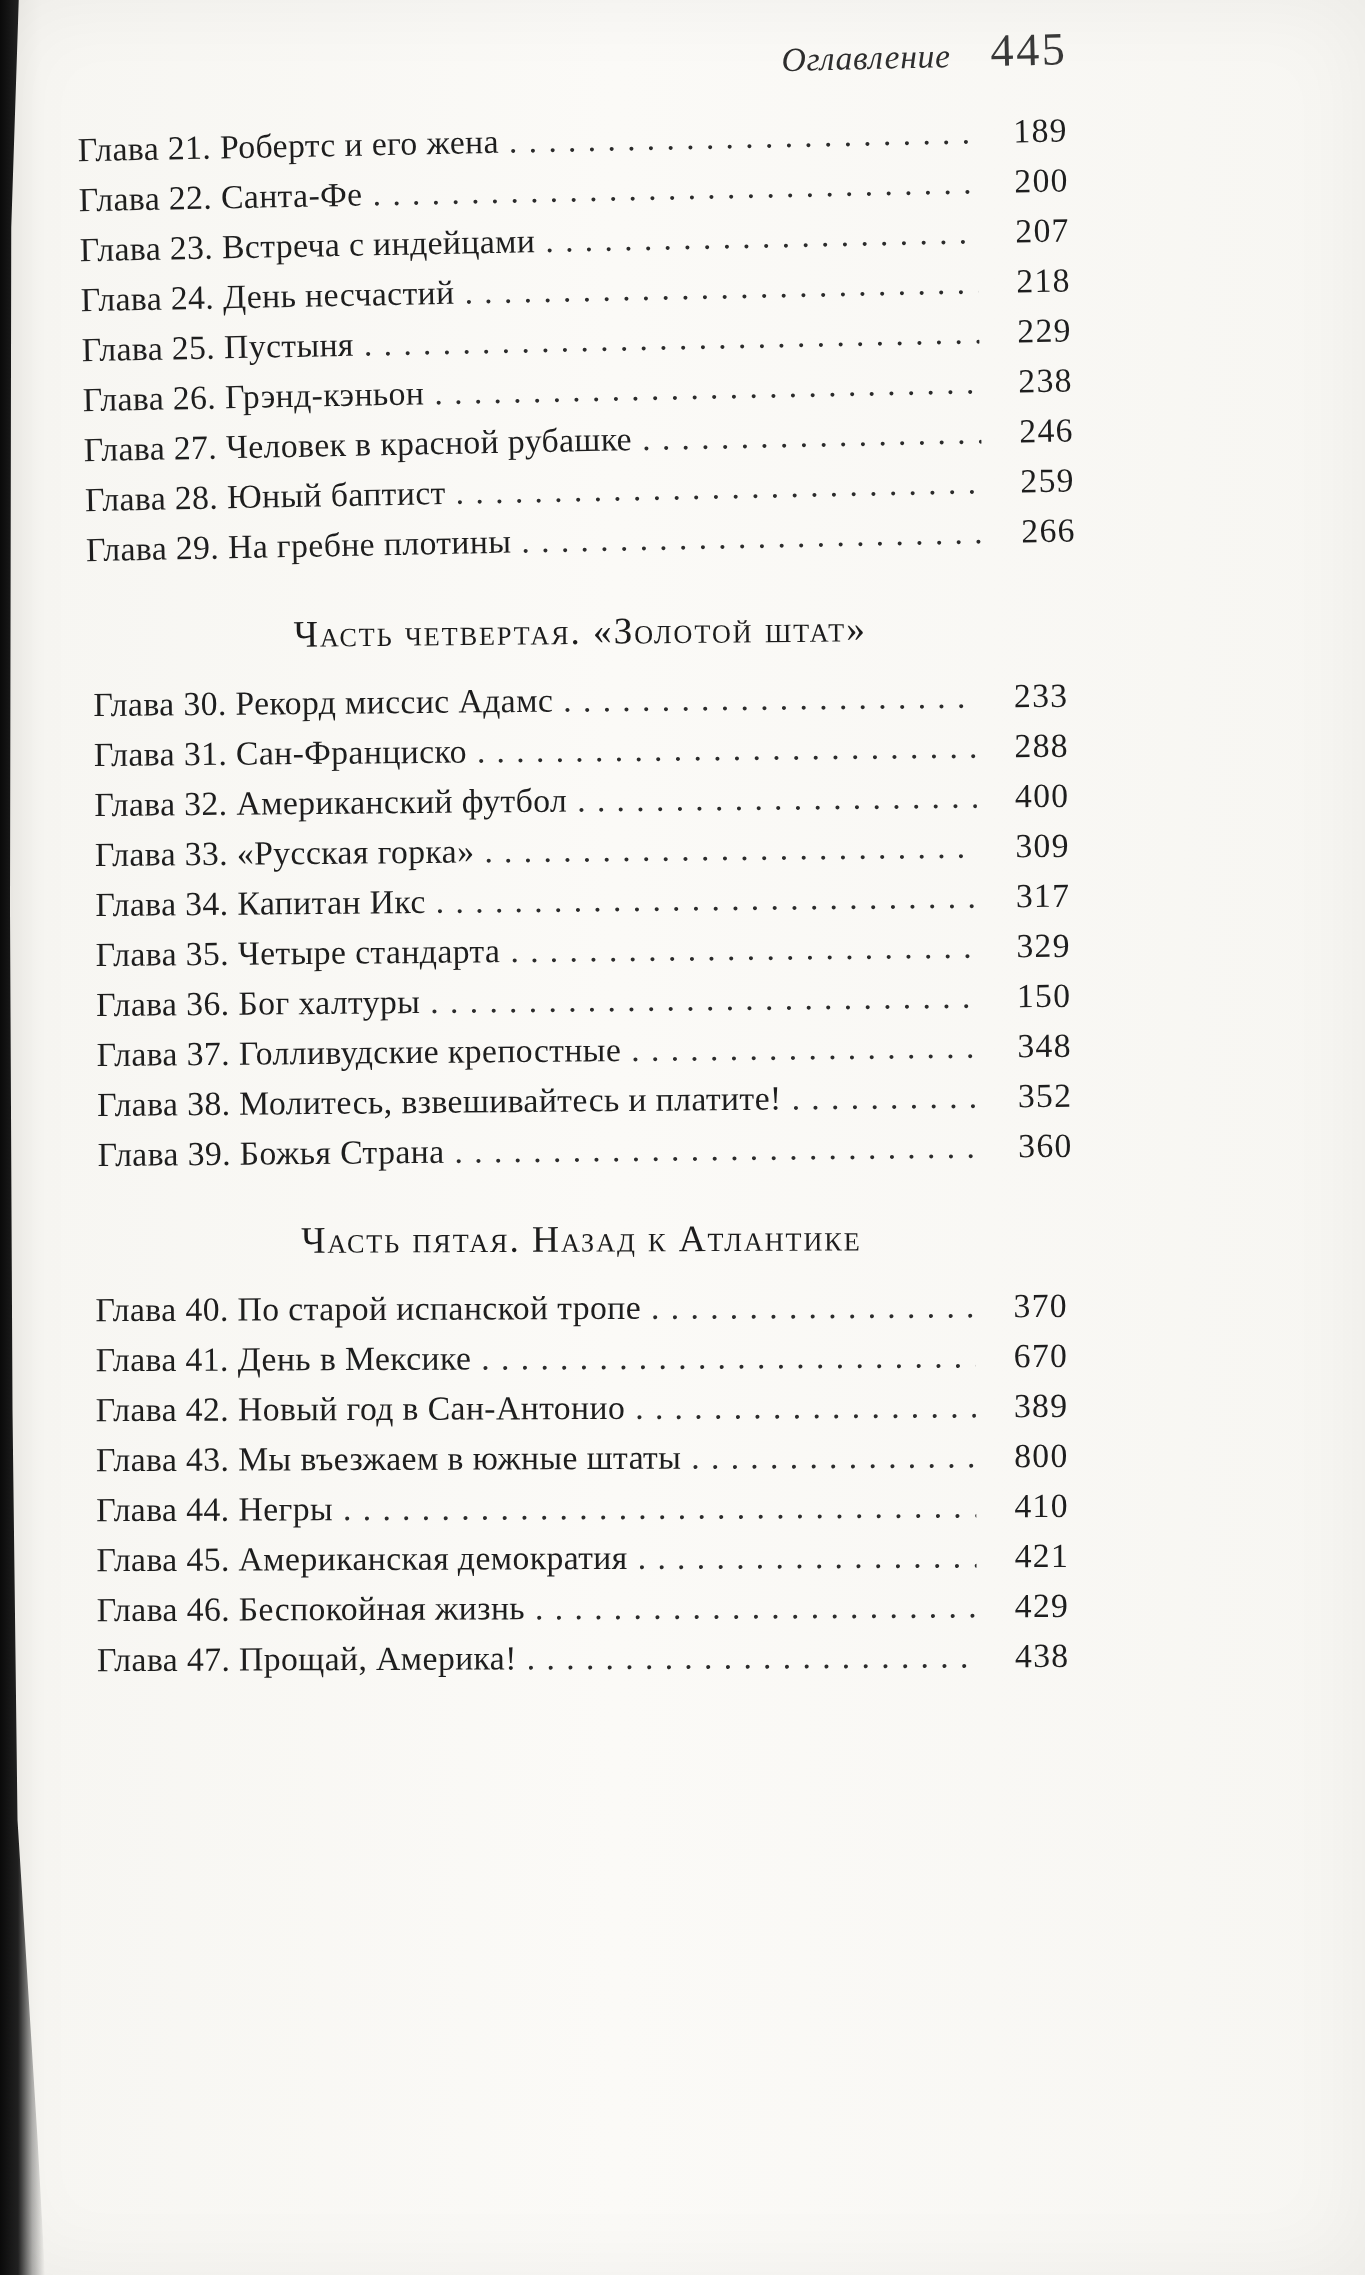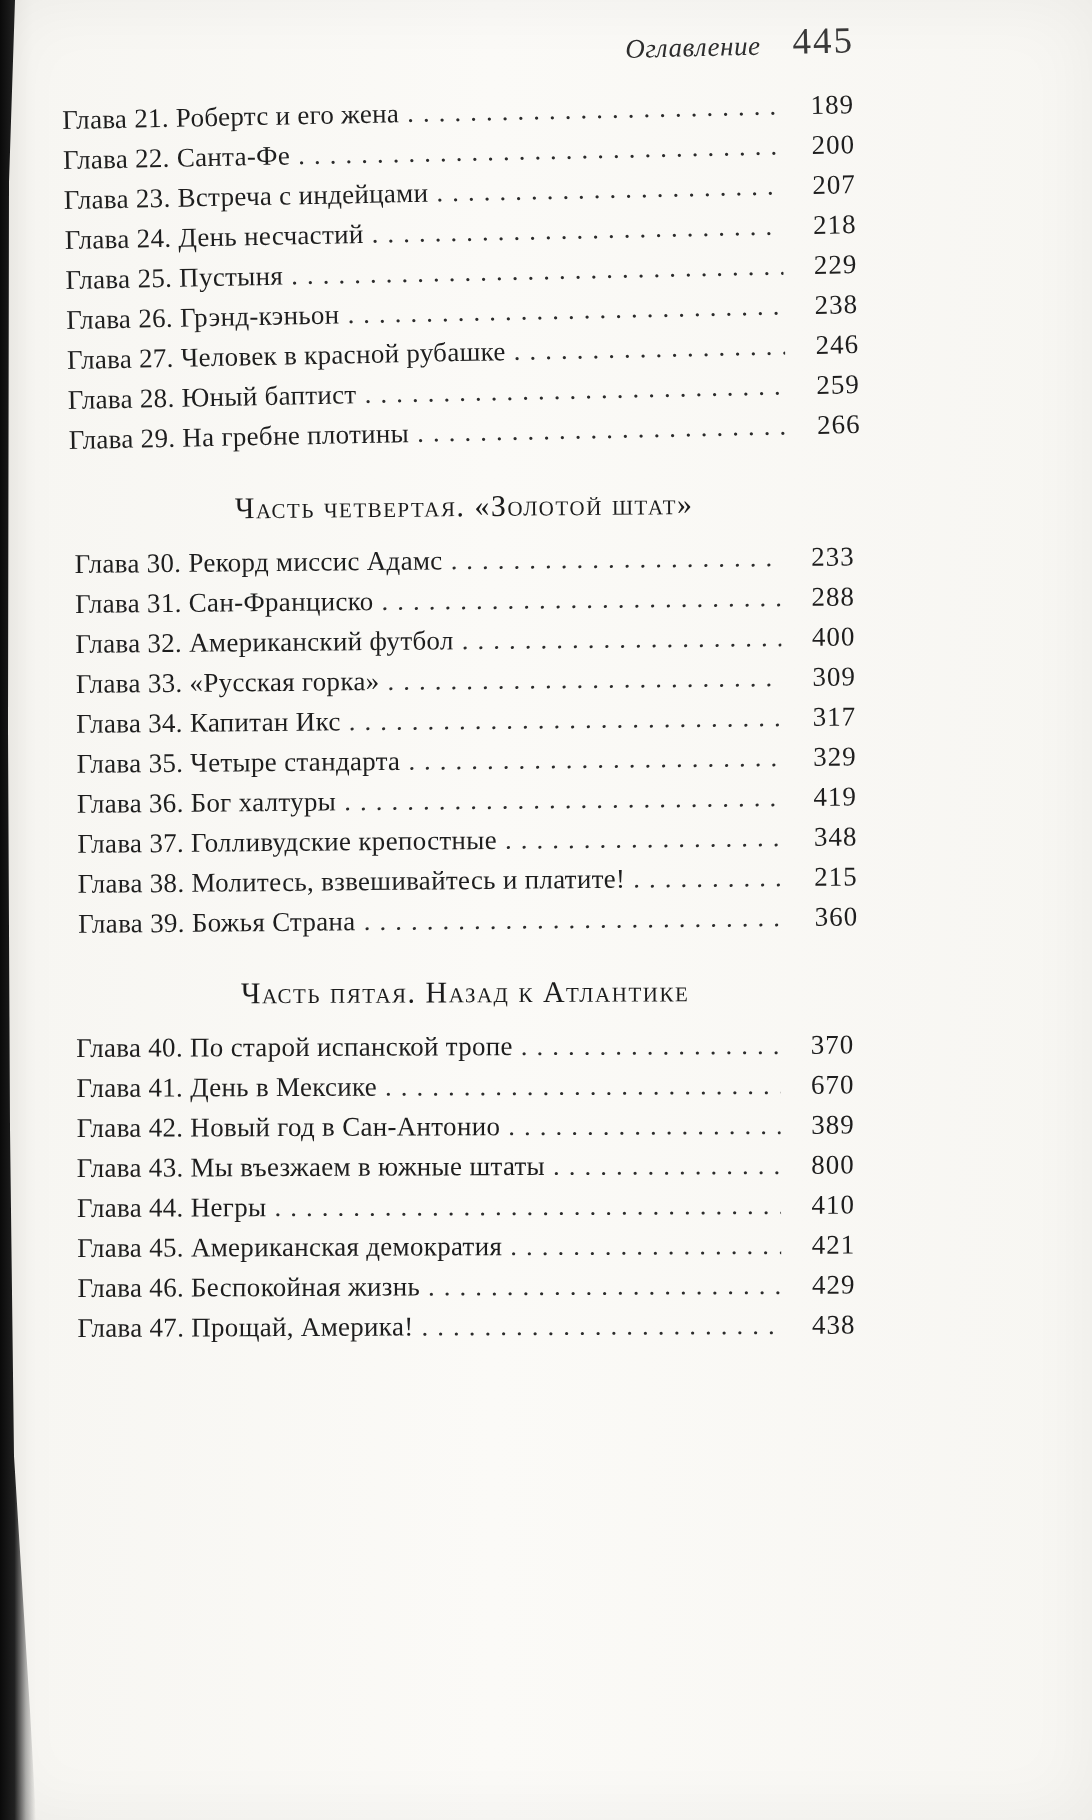--- a/index.html
+++ b/index.html
@@ -182,31 +182,31 @@
             <span class="page-num">317</span>
           </div>
           <div class="toc-entry">
             <span class="entry-text">Глава 35. Четыре стандарта</span>
             <span class="leader"></span>
             <span class="page-num">329</span>
           </div>
           <div class="toc-entry">
             <span class="entry-text">Глава 36. Бог халтуры</span>
             <span class="leader"></span>
-            <span class="page-num">419</span>
+            <span class="page-num">150</span>
           </div>
           <div class="toc-entry">
             <span class="entry-text">Глава 37. Голливудские крепостные</span>
             <span class="leader"></span>
             <span class="page-num">348</span>
           </div>
           <div class="toc-entry">
             <span class="entry-text">Глава 38. Молитесь, взвешивайтесь и платите!</span>
             <span class="leader"></span>
-            <span class="page-num">215</span>
+            <span class="page-num">352</span>
           </div>
           <div class="toc-entry">
             <span class="entry-text">Глава 39. Божья Страна</span>
             <span class="leader"></span>
             <span class="page-num">360</span>
           </div>
         </section>
         <section class="toc-section section-2">
           <h2 class="section-heading">Часть пятая. Назад к Атлантике</h2>
           <div class="toc-entry">

